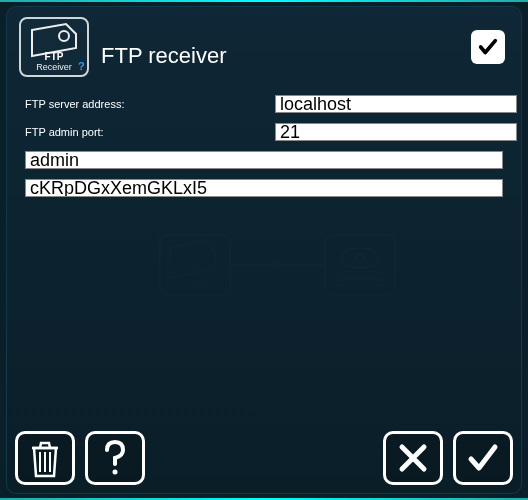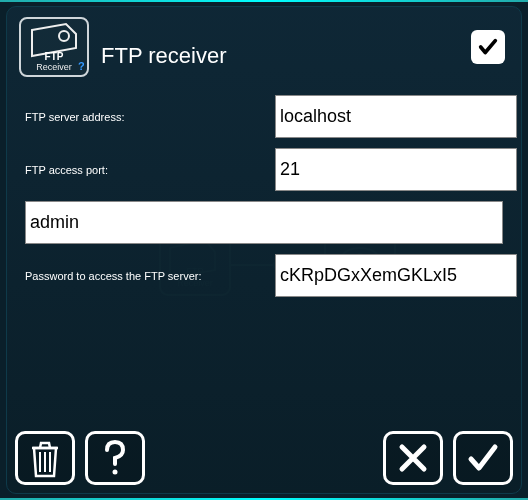--- a/index.html
+++ b/index.html
@@ -72,21 +72,21 @@
   margin-bottom: 10px;
 }
 .label {
   color: #fff;
   font-size: 11px;
   width: 250px;
   flex-shrink: 0;
 }
 .input {
   flex: 1;
-  height: 43px;
+  height: 18px;
   background: #fff;
   border: 1px solid #888;
   color: #000;
   font-size: 18px;
   padding: 0 4px;
   font-family: Arial, sans-serif;
 }
 .footer {
   position: absolute;
   bottom: 8px; left: 8px; right: 8px;
@@ -144,28 +144,27 @@
       </svg>
     </div>
   </div>
 
   <div class="form">
     <div class="row">
       <div class="label">FTP server address:</div>
       <input class="input" value="localhost" style="">
     </div>
     <div class="row">
-      <div class="label">FTP access port:</div>
+      <div class="label">FTP admin port:</div>
       <input class="input" value="21" style="">
     </div>
     <div class="row">
       <input class="input" value="admin" style="">
     </div>
     <div class="row">
-      <div class="label">Password to access the FTP server:</div>
       <input class="input" value="cKRpDGxXemGKLxI5" style="">
     </div>
   </div>
 
   <div class="footer">
     <div class="btn">
       <svg width="34" height="40" viewBox="0 0 34 40">
         <path d="M6 10 L28 10 L26 38 L8 38 Z" fill="none" stroke="#fff" stroke-width="2.5"></path>
         <path d="M12 14 L12 34 M17 14 L17 34 M22 14 L22 34" stroke="#fff" stroke-width="2"></path>
         <path d="M4 10 L30 10" stroke="#fff" stroke-width="2.5"></path>

